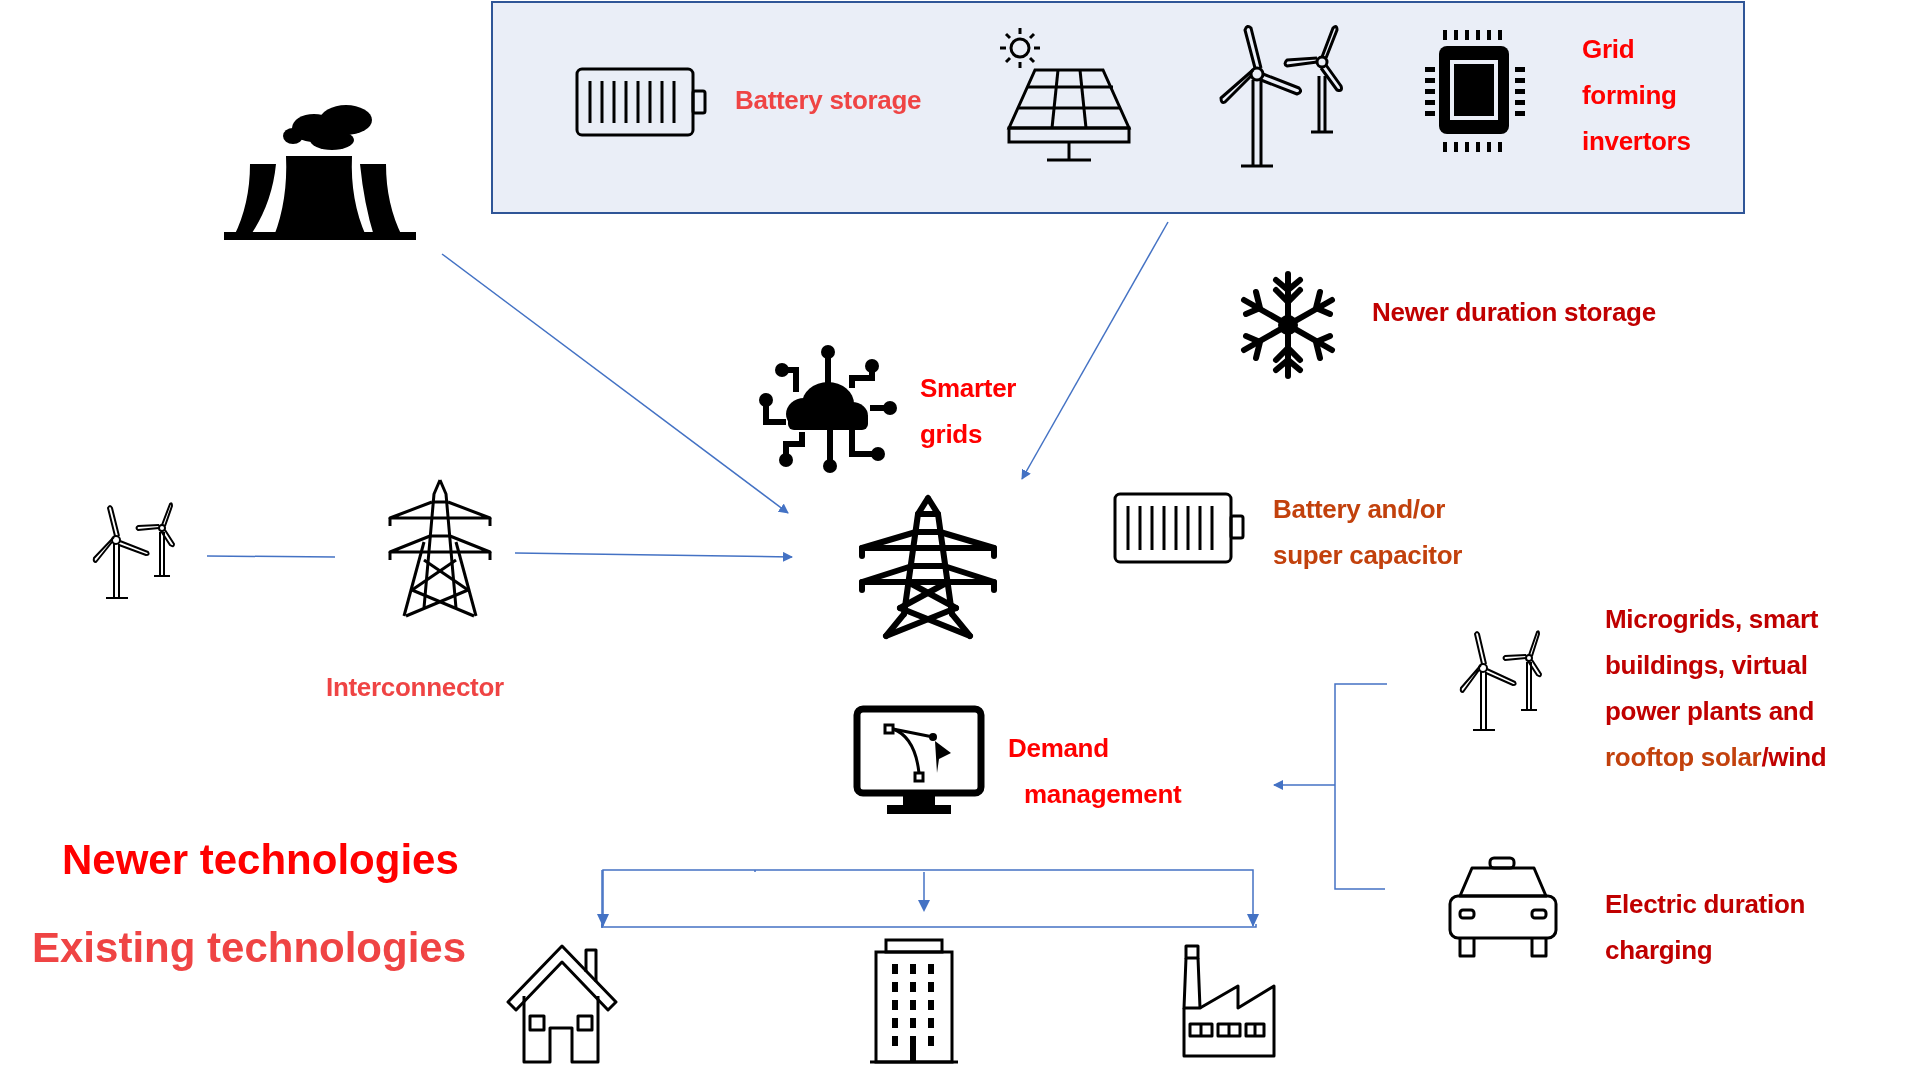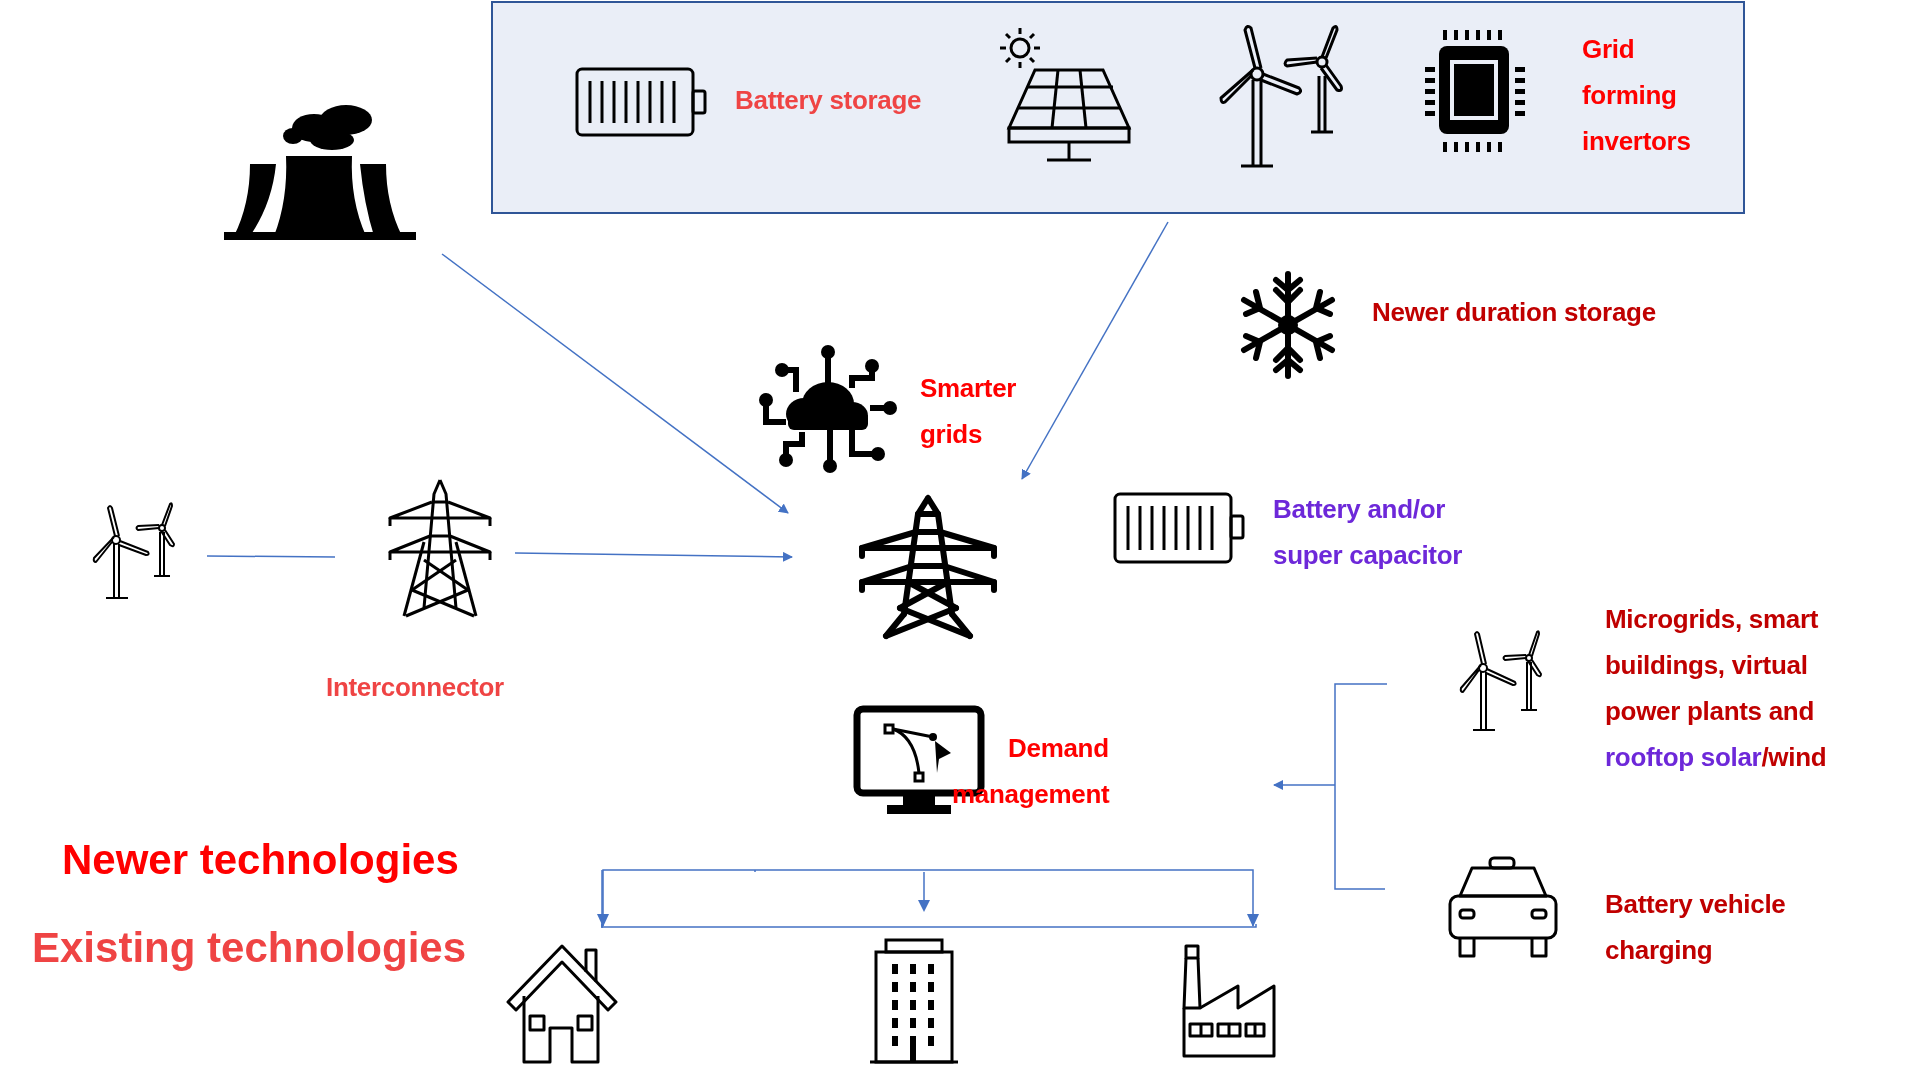--- a/index.html
+++ b/index.html
@@ -2,21 +2,21 @@
 <html><head>
 <meta charset="utf-8">
 <style>
   html, body { margin:0; padding:0; background:#ffffff; }
   body { width:1910px; height:1074px; position:relative; overflow:hidden;
          font-family:"Liberation Sans", "DejaVu Sans", sans-serif; }
   .lbl { position:absolute; font-weight:bold; font-size:26px; line-height:45px; white-space:nowrap; letter-spacing:-0.3px; }
   .red { color:#ff0000; }
   .dred { color:#c00000; }
   .navy { color:#ef4444; }
-  .dnavy { color:#6d28d9; }
+  .dnavy { color:#c2410c; }
   .panel { position:absolute; left:491px; top:1px; width:1254px; height:213px;
            background:#eaeef7; border:2px solid #2f5597; box-sizing:border-box; }
   svg.ic { position:absolute; overflow:visible; }
   #arrows { position:absolute; left:0; top:0; }
   .legend { position:absolute; font-weight:bold; font-size:42px; white-space:nowrap; }
 </style>
 </head>
 <body>
 
 <div class="panel"></div>
@@ -312,34 +312,34 @@
   <g fill="none" stroke="#000" stroke-width="3">
     <rect x="32" y="20" width="8" height="8"></rect>
     <rect x="62" y="68" width="8" height="8"></rect>
     <path d="M40,24 Q62,32 66,68"></path>
     <line x1="40" y1="24" x2="80" y2="32"></line>
   </g>
   <circle cx="80" cy="32" r="4" fill="#000"></circle>
   <path d="M82,36 L98,48 L86,54 L84,68 z" fill="#000"></path>
 </svg>
 <div class="lbl red" style="left:1008px;top:726px;">Demand</div>
-<div class="lbl red" style="left:952px;top:772px;text-align:right;">management</div>
+<div class="lbl red" style="left:1024px;top:772px;text-align:right;">management</div>
 
 <svg class="ic" style="left:1448px;top:856px" width="110" height="106" viewBox="0 0 110 106">
   <g fill="none" stroke="#000" stroke-width="3" stroke-linejoin="round">
     <rect x="42" y="2" width="24" height="10" rx="4"></rect>
     <path d="M24,12 L86,12 L98,40 L12,40 z"></path>
     <rect x="2" y="40" width="106" height="42" rx="8"></rect>
     <rect x="12" y="54" width="14" height="8" rx="3"></rect>
     <rect x="84" y="54" width="14" height="8" rx="3"></rect>
     <path d="M12,82 L12,100 L26,100 L26,82"></path>
     <path d="M84,82 L84,100 L98,100 L98,82"></path>
   </g>
 </svg>
-<div class="lbl dred" style="left:1605px;top:882px;">Battery vehicle</div>
+<div class="lbl dred" style="left:1605px;top:882px;">Electric duration</div>
 <div class="lbl dred" style="left:1605px;top:928px;">charging</div>
 
 <svg class="ic" style="left:506px;top:942px" width="112" height="124" viewBox="0 0 112 124">
   <g fill="none" stroke="#000" stroke-width="3" stroke-linejoin="round">
     <path d="M2,60 L56,4 L110,60 L102,68 L56,20 L10,68 z"></path>
     <path d="M80,30 L80,8 L90,8 L90,40"></path>
     <path d="M18,54 L18,120 L44,120 L44,86 L66,86 L66,120 L92,120 L92,54"></path>
     <rect x="24" y="74" width="14" height="14"></rect>
     <rect x="72" y="74" width="14" height="14"></rect>
   </g>

